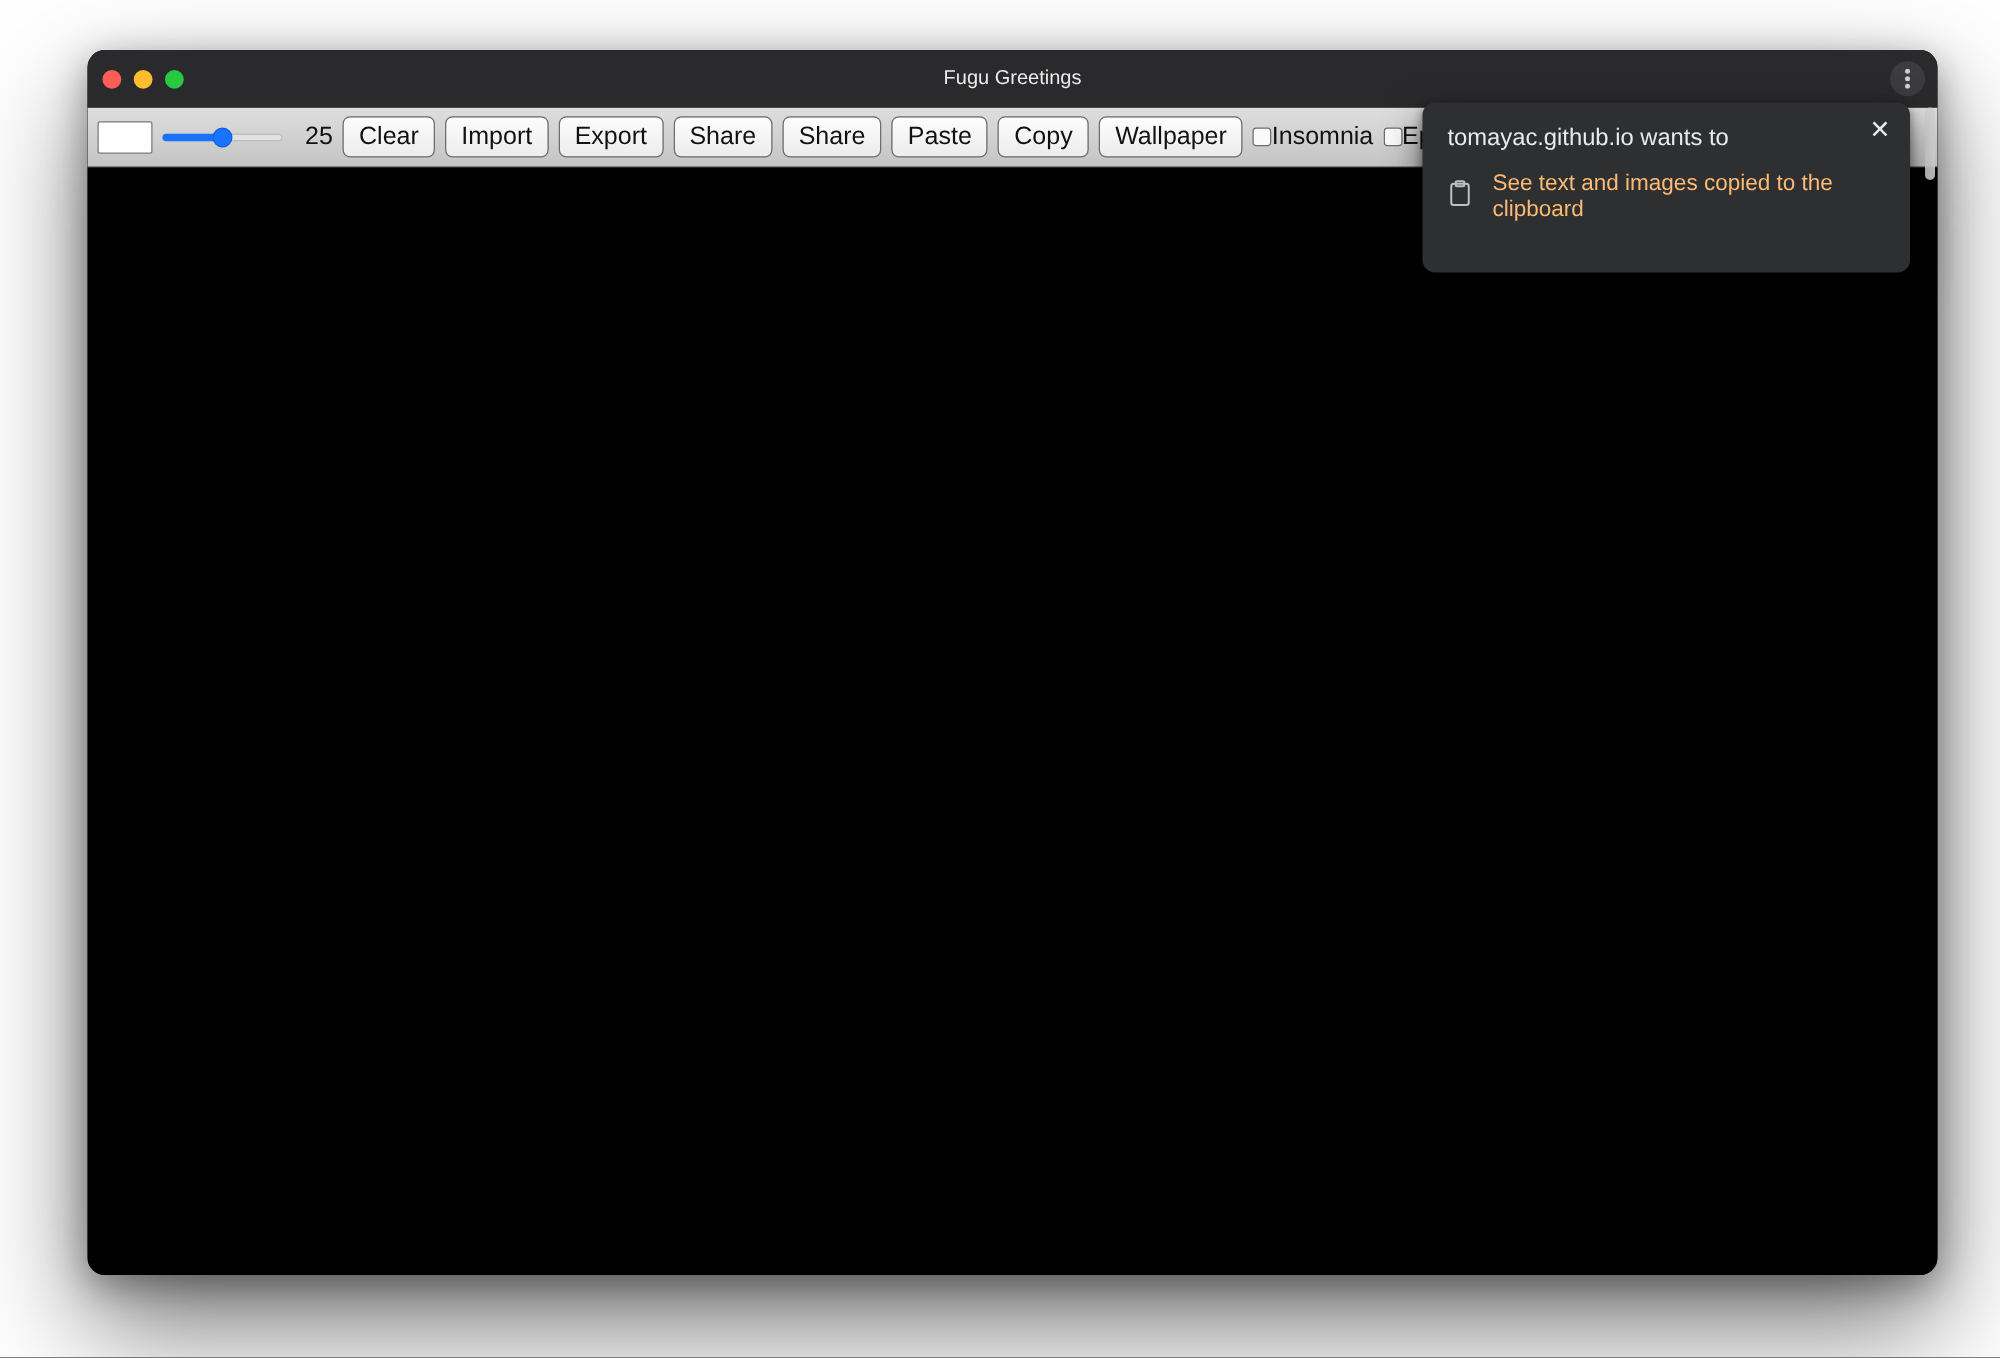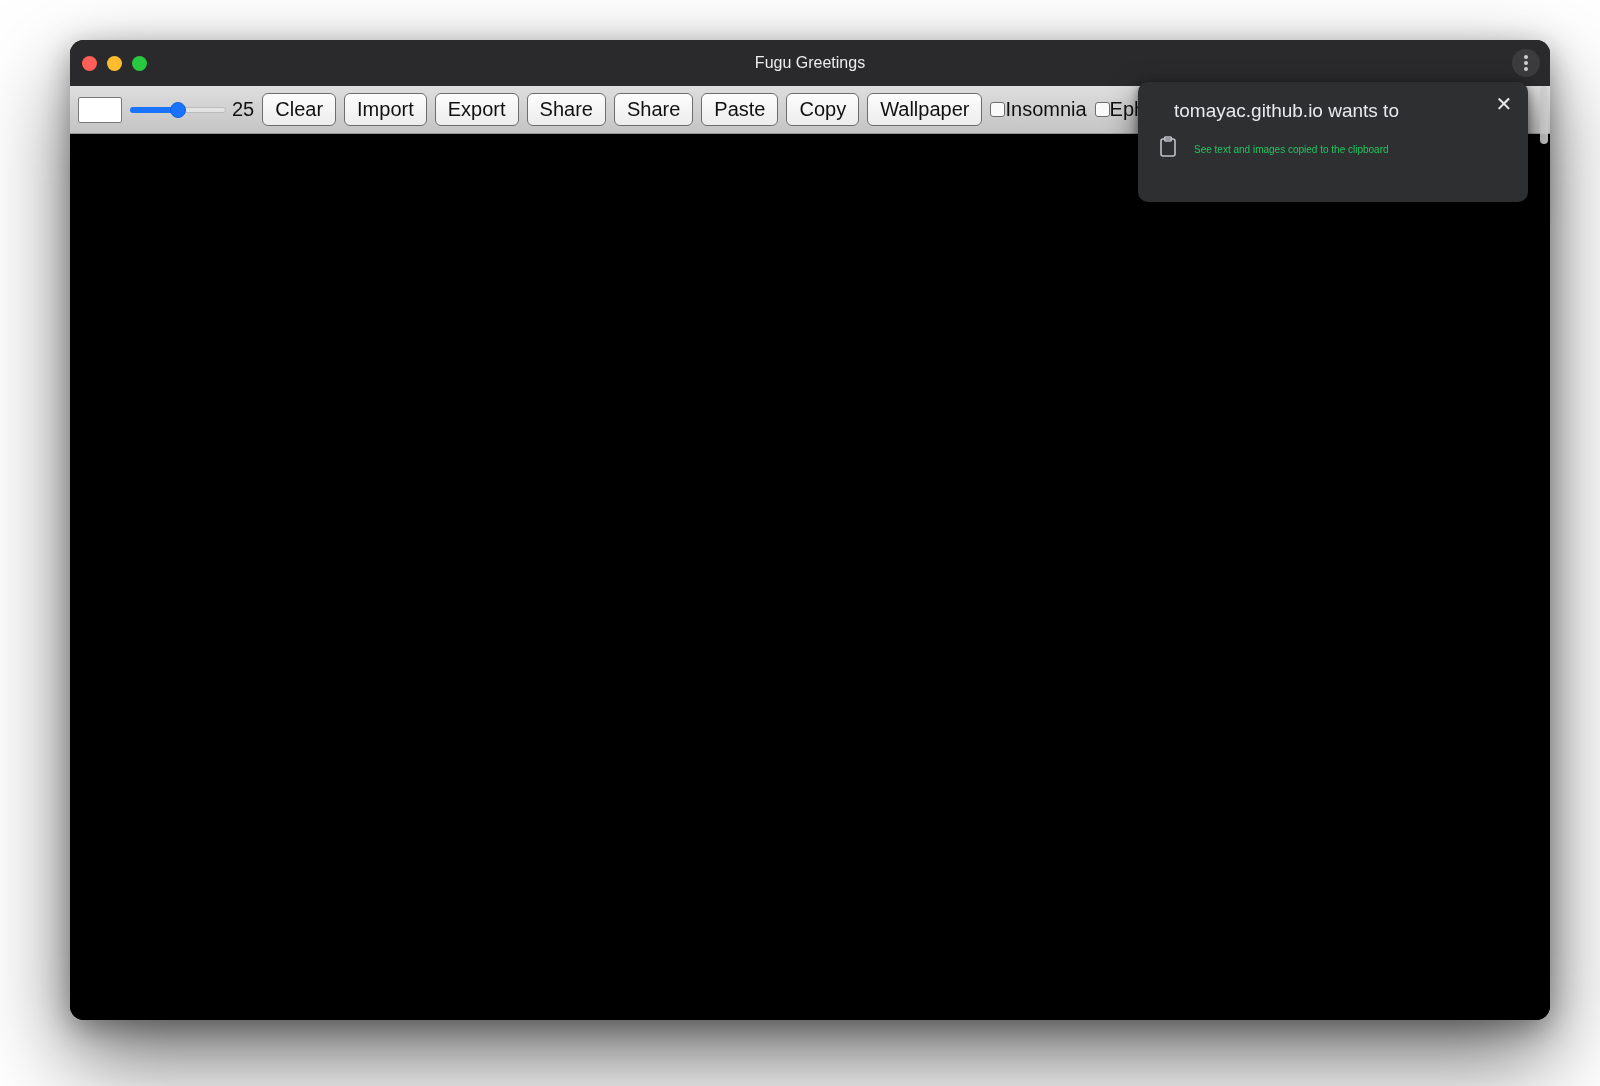--- a/index.html
+++ b/index.html
@@ -75,21 +75,21 @@
   .swatch {
     width: 44px;
     height: 26px;
     background: #fff;
     border: 1px solid #7a7a7a;
     border-radius: 2px;
   }
   .slider-wrap {
     display: flex;
     align-items: center;
-    gap: 6px;
+    gap: 18px;
   }
   .range {
     position: relative;
     width: 96px;
     height: 20px;
   }
   .range .track {
     position: absolute;
     top: 7px; left: 0; right: 0;
     height: 6px;
@@ -180,35 +180,34 @@
     display: flex; align-items: center; justify-content: center;
     cursor: pointer;
     color: #e8eaed;
     font-size: 20px;
     line-height: 1;
   }
   .perm-title {
     font-size: 19px;
     font-weight: 500;
     margin-bottom: 14px;
-    margin-left: 16px;
   }
   .perm-row {
     display: flex;
     align-items: center;
     gap: 14px;
     margin-bottom: 22px;
   }
   .perm-row .icn {
     flex: 0 0 22px;
     color: #bdc1c6;
   }
   .perm-row .txt {
-    font-size: 10px;
-    color: #22c55e;
+    font-size: 18px;
+    color: #fdba74;
   }
   .perm-actions {
     display: flex;
     justify-content: flex-end;
     gap: 10px;
   }
   .pbtn {
     font-size: 16px;
     color: #8ab4f8;
     background: transparent;

